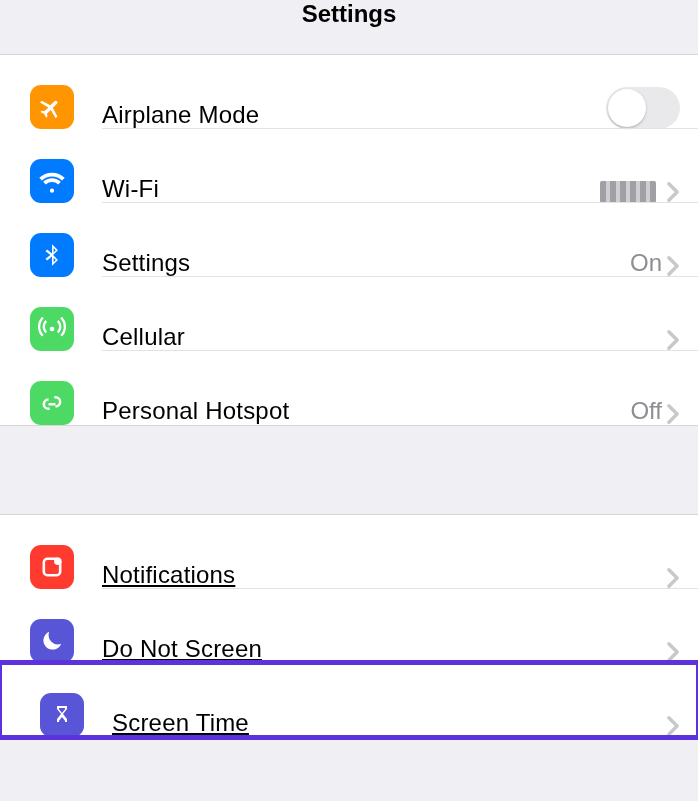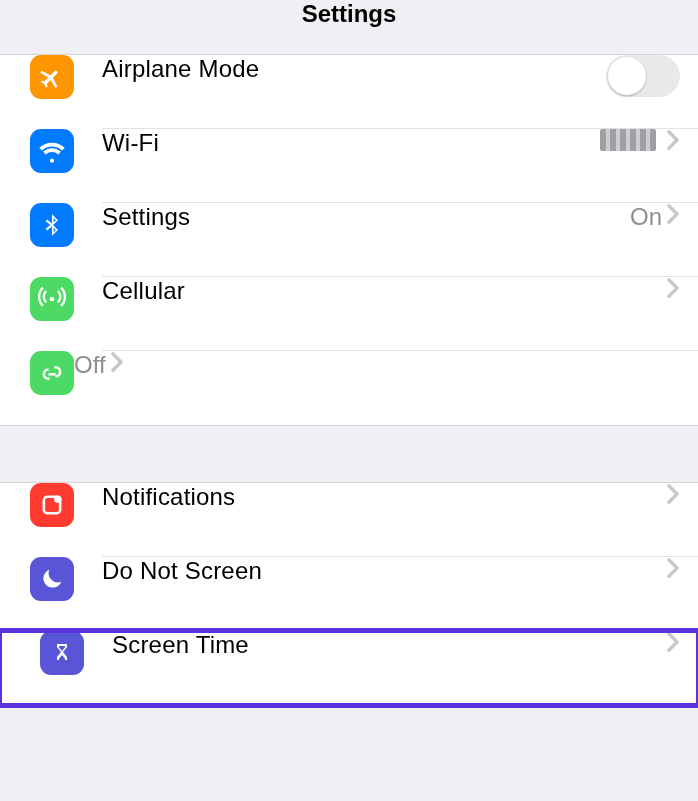--- a/index.html
+++ b/index.html
@@ -21,25 +21,26 @@
       font-size: 24px;
       font-weight: 700;
       color: #000;
     }
     .section {
       background: #fff;
       border-top: 1px solid #d6d6d8;
       border-bottom: 1px solid #d6d6d8;
     }
     .section + .section {
-      margin-top: 56px;
+      margin-top: 88px;
+      text-decoration: underline;
     }
     .row {
       display: flex;
-      align-items: flex-start;
+      align-items: flex-end;
       min-height: 74px;
       padding: 0 18px 0 30px;
       position: relative;
     }
     .row-sep {
       position: absolute;
       left: 102px;
       right: 0;
       bottom: 0;
       height: 1px;
@@ -174,20 +175,21 @@
     </div>
     <div class="row-sep"></div>
   </div>
 
   <div class="row">
     <div class="icon-box" style="background:#4cd964">
       <svg width="28" height="28" viewBox="0 0 24 24">
           <path fill="none" stroke="#fff" stroke-width="2.2" d="M9 9a4 4 0 100 8h1m5-2a4 4 0 100-8h-1M9 13h6"></path>
         </svg>
     </div>
+    <div class="label">Personal Hotspot</div>
     <div class="value">Off</div>
     <div class="chevron">
       <svg width="14" height="22" viewBox="0 0 10 16">
           <path fill="none" stroke="#c7c7cc" stroke-width="2.5" stroke-linecap="round" stroke-linejoin="round" d="M2 2l6 6-6 6"></path>
         </svg>
     </div>
 
   </div>
 
 </div>

